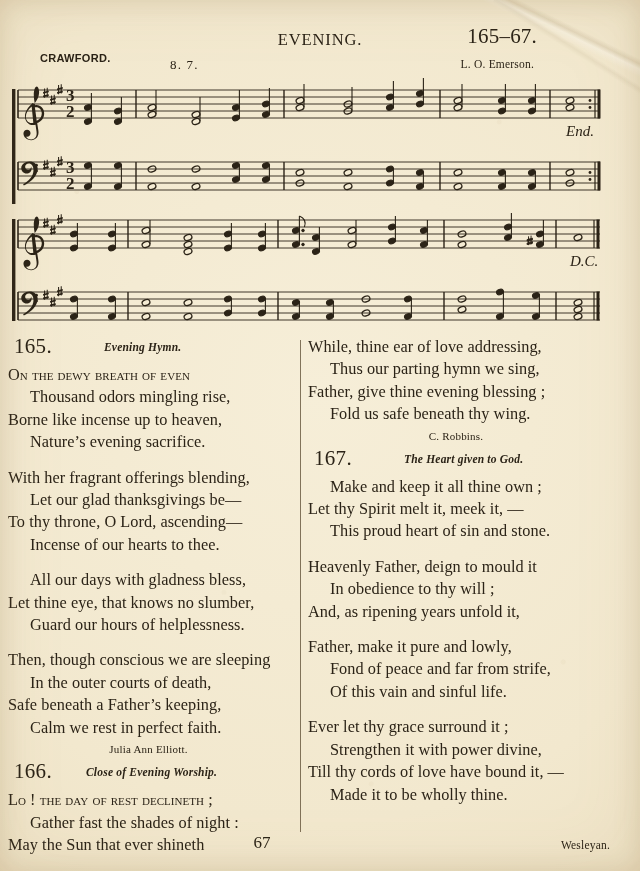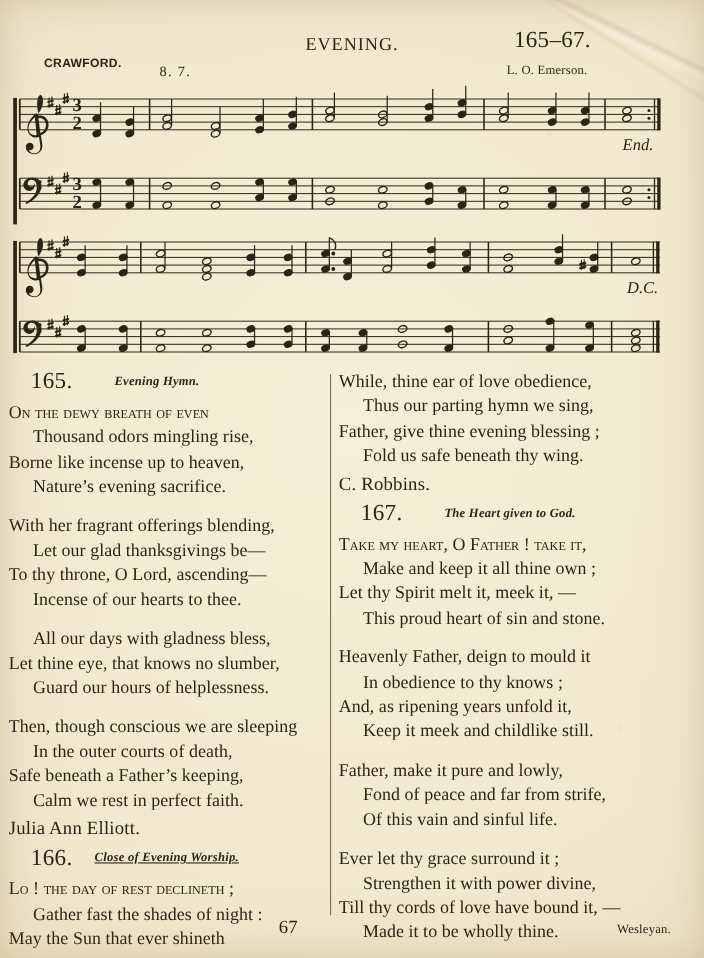--- a/index.html
+++ b/index.html
@@ -77,21 +77,21 @@
     color: #2b2317;
   }
   #tune-name {
     position: absolute; top: 52px; left: 40px;
     font-family: "Liberation Sans", sans-serif;
     font-weight: bold;
     font-size: 11px;
     letter-spacing: .3px;
   }
   #tune-meter {
-    position: absolute; top: 57px; left: 145px;
+    position: absolute; top: 57px; left: 170px;
     font-size: 13px;
     letter-spacing: 1.2px;
   }
   #composer {
     position: absolute; top: 58px; right: 30px;
     font-size: 11.5px;
     letter-spacing: .2px;
   }
 
   
@@ -122,44 +122,43 @@
   .hymn { margin: 0 0 4px 0; }
   .hymn-head {
     position: relative;
     height: 26px;
     margin-bottom: 2px;
   }
   .hymn-num {
     position: absolute; left: 6px; top: -2px;
     font-size: 21px;
     letter-spacing: .3px;
-    margin-left: 14px;
   }
   .hymn-topic {
     position: absolute; left: 96px; top: 5px;
     font-size: 11.5px;
     font-style: italic;
     font-weight: bold;
     letter-spacing: .2px;
   }
-  .hymn-topic.wide { left: 78px; text-decoration: underline; }
+  .hymn-topic.wide { left: 78px; }
 
   .stanza {
     margin: 0 0 13px 0;
     font-size: 16.3px;
     line-height: 22.4px;
     letter-spacing: .05px;
   }
   .stanza div { white-space: nowrap; }
   .indent { padding-left: 22px; }
   .smallcaps-lead { font-variant: small-caps; }
 
   .attrib {
-    text-align: left;
-    font-size: 17px;
+    text-align: center;
+    font-size: 11px;
     letter-spacing: .2px;
     margin: -8px 0 10px 0;
     padding-right: 4px;
   }
   .attrib.tight { margin-top: -9px; margin-bottom: 6px; }
 
   
   #folio {
     position: absolute;
     bottom: 18px; left: 0; width: 524px;
@@ -584,44 +583,42 @@
 
         </div>
       </div>
 
     </div>
 
     <div id="col-right">
 
       <div class="hymn">
         <div class="stanza">
-          <div>While, thine ear of love obedience,</div>
+          <div>While, thine ear of love addressing,</div>
           <div class="indent">Thus our parting hymn we sing,</div>
           <div>Father, give thine evening blessing ;</div>
           <div class="indent">Fold us safe beneath thy wing.</div>
         </div>
         <div class="attrib tight">C. Robbins.</div>
       </div>
 
       <div class="hymn">
         <div class="hymn-head">
           <span class="hymn-num">167.</span>
           <span class="hymn-topic">The Heart given to God.</span>
         </div>
         <div class="stanza">
-          <div><span class="smallcaps-lead">Take my heart, O Father ! take it,</span></div>
           <div class="indent">Make and keep it all thine own ;</div>
           <div>Let thy Spirit melt it, meek it, —</div>
           <div class="indent">This proud heart of  sin and stone.</div>
         </div>
         <div class="stanza">
           <div>Heavenly Father, deign to mould it</div>
-          <div class="indent">In obedience to thy knows ;</div>
+          <div class="indent">In obedience to thy will ;</div>
           <div>And, as ripening years unfold it,</div>
-          <div class="indent">Keep it meek and childlike still.</div>
         </div>
         <div class="stanza">
           <div>Father, make it pure and lowly,</div>
           <div class="indent">Fond of  peace and far from strife,</div>
           <div class="indent">Of  this vain and sinful life.</div>
         </div>
         <div class="stanza">
           <div>Ever let thy grace surround it ;</div>
           <div class="indent">Strengthen it with power divine,</div>
           <div>Till thy cords of  love have bound it, —</div>

